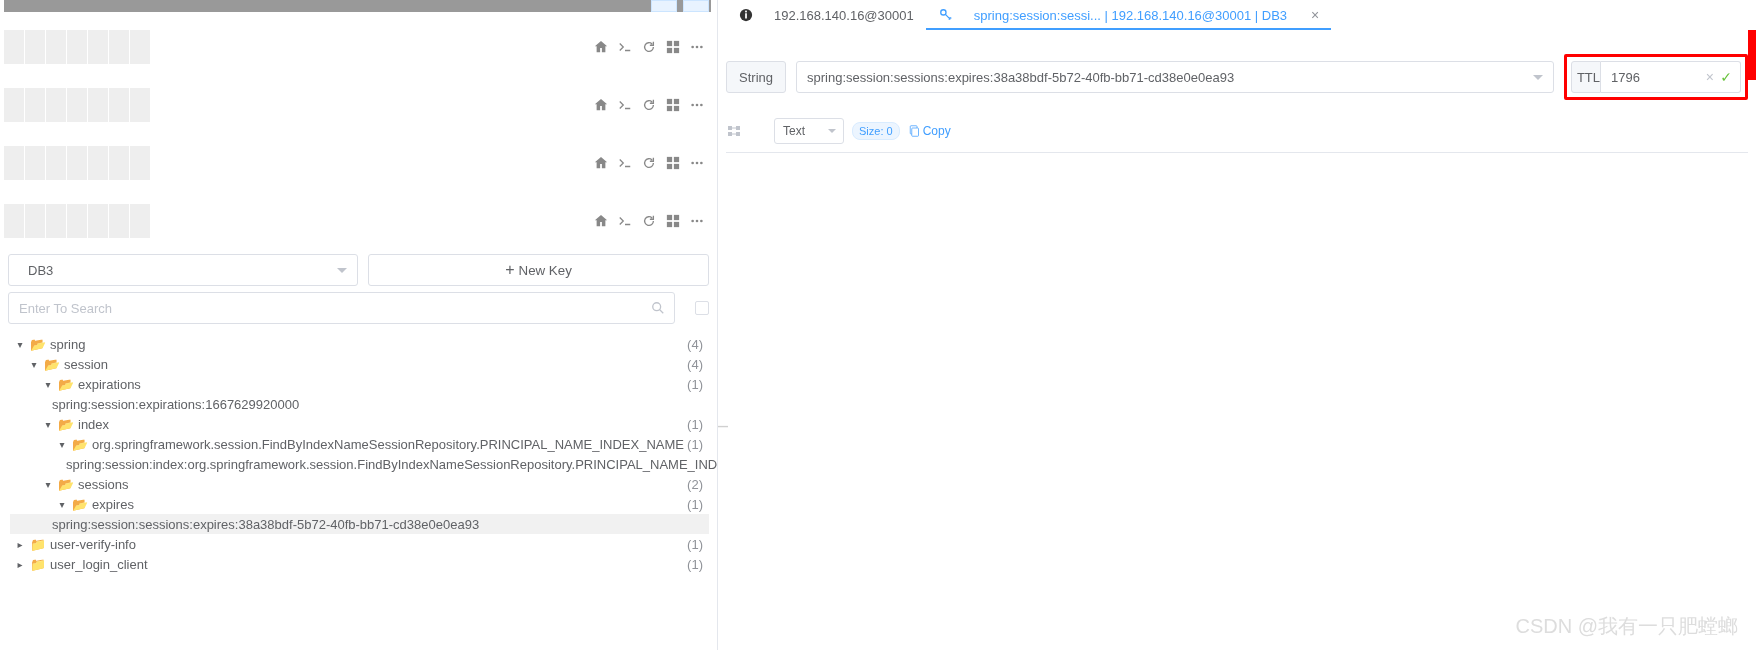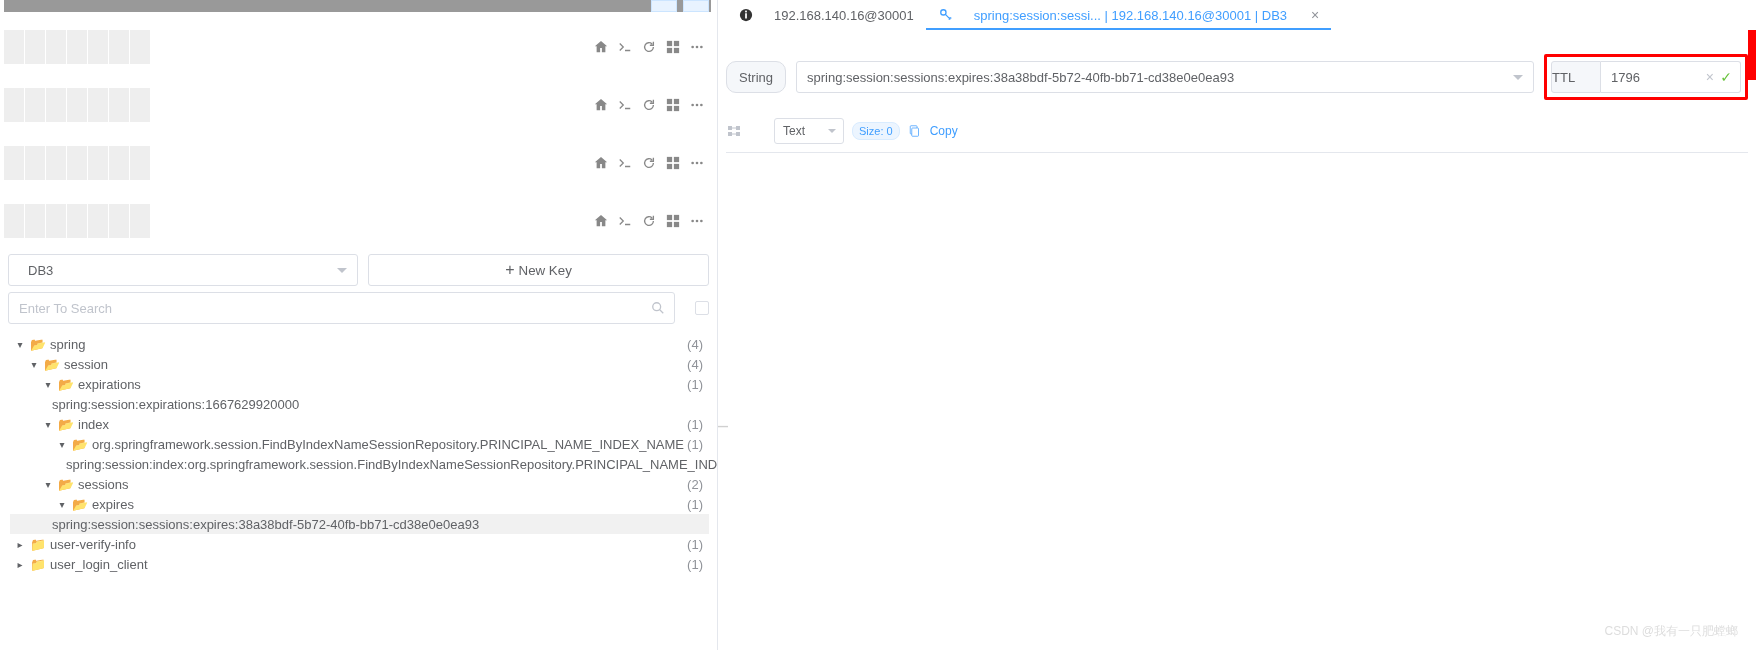--- a/index.html
+++ b/index.html
@@ -34,37 +34,37 @@
     .tree-folder { width: 16px; margin: 0 4px; color: #909399; }
     .tree-label { color: #606266; font-size: 13px; }
     .tree-count { position: absolute; right: 6px; color: #909399; }
     .ind-1 { padding-left: 4px; } .ind-2 { padding-left: 18px; } .ind-3 { padding-left: 32px; }
     .ind-4 { padding-left: 46px; } .ind-6 { padding-left: 42px; }
     .tab-bar { display: flex; align-items: center; height: 32px; gap: 0; padding-top: 0; }
     .tab { display: flex; align-items: center; height: 28px; padding: 0 12px; border-bottom: 2px solid transparent; gap: 20px; color: #606266; cursor: pointer; }
     .tab.active { color: #409eff; border-bottom-color: #409eff; text-align: center; }
     .tab .close-x { font-size: 14px; color: #909399; cursor: pointer; margin-left: 4px; }
     .key-bar { display: flex; align-items: center; gap: 10px; margin-top: 22px; }
-    .type-box { width: 60px; height: 32px; border: 1px solid #dcdfe6; border-radius: 10px; display: flex; align-items: center; justify-content: center; background: #f5f7fa; color: #606266; }
+    .type-box { width: 60px; height: 32px; border: 1px solid #dcdfe6; border-radius: 3px; display: flex; align-items: center; justify-content: center; background: #f5f7fa; color: #606266; }
     .key-input { flex: 1; height: 32px; border: 1px solid #dcdfe6; border-radius: 3px; display: flex; align-items: center; padding: 0 30px 0 10px; position: relative; }
     .key-input::after { content: ''; position: absolute; right: 10px; width: 0; height: 0; border-left: 5px solid transparent; border-right: 5px solid transparent; border-top: 5px solid #c0c4cc; }
     .ttl-wrap { display: flex; border: 3px solid #ff0000; border-radius: 2px; padding: 4px; }
-    .ttl-label { width: 50px; height: 32px; border: 1px solid #dcdfe6; border-radius: 3px 0 0 3px; display: flex; align-items: center; justify-content: flex-start; background: #f5f7fa; color: #606266; }
+    .ttl-label { width: 30px; height: 32px; border: 1px solid #dcdfe6; border-radius: 3px 0 0 3px; display: flex; align-items: center; justify-content: flex-end; background: #f5f7fa; color: #606266; }
     .ttl-val { width: 140px; height: 32px; border: 1px solid #dcdfe6; border-left: none; border-radius: 0 3px 3px 0; display: flex; align-items: center; padding: 0 30px 0 10px; position: relative; }
     .ttl-close { position: absolute; right: 26px; color: #c0c4cc; font-size: 14px; cursor: pointer; }
     .ttl-chk { position: absolute; right: 8px; color: #67c23a; font-size: 14px; cursor: pointer; }
     .red-right { position: absolute; right: -2px; top: 30px; width: 10px; height: 50px; background: #ff0000; }
     .val-bar { display: flex; align-items: center; gap: 8px; margin-top: 18px; padding-bottom: 4px; }
     .bin-icon { width: 16px; height: 16px; color: #c0c4cc; }
     .text-select { height: 26px; border: 1px solid #dcdfe6; border-radius: 3px; display: flex; align-items: center; padding: 0 22px 0 8px; position: relative; font-size: 12px; cursor: pointer; min-width: 70px; margin-left: 24px; }
     .text-select::after { content: ''; position: absolute; right: 7px; width: 0; height: 0; border-left: 4px solid transparent; border-right: 4px solid transparent; border-top: 4px solid #c0c4cc; }
     .size-badge { border: 1px solid #d9ecff; background: #ecf5ff; color: #409eff; font-size: 11px; padding: 2px 6px; border-radius: 8px; }
-    .copy-link { color: #409eff; font-size: 12px; display: flex; align-items: center; gap: 10px; cursor: pointer; }
+    .copy-link { color: #409eff; font-size: 12px; display: flex; align-items: center; gap: 3px; cursor: pointer; }
     .content-area { border-top: 1px solid #e4e7ed; margin-top: 4px; height: 420px; }
-    .watermark { position: absolute; right: 18px; bottom: 10px; color: #ddd; font-size: 12px; }
+    .watermark { position: absolute; right: 18px; bottom: 10px; color: #ddd; font-size: 20px; }
     .divider-handle { position: absolute; left: 718px; top: 425px; font-size: 10px; color: #ccc; letter-spacing: -2px; writing-mode: vertical-lr; }
   </style>
 </head>
 <body>
 
 <div class="container">
   <div class="left-panel">
     <div style="position:relative;">
       <div class="top-blurred"></div>
       <div class="buttons-blur">

